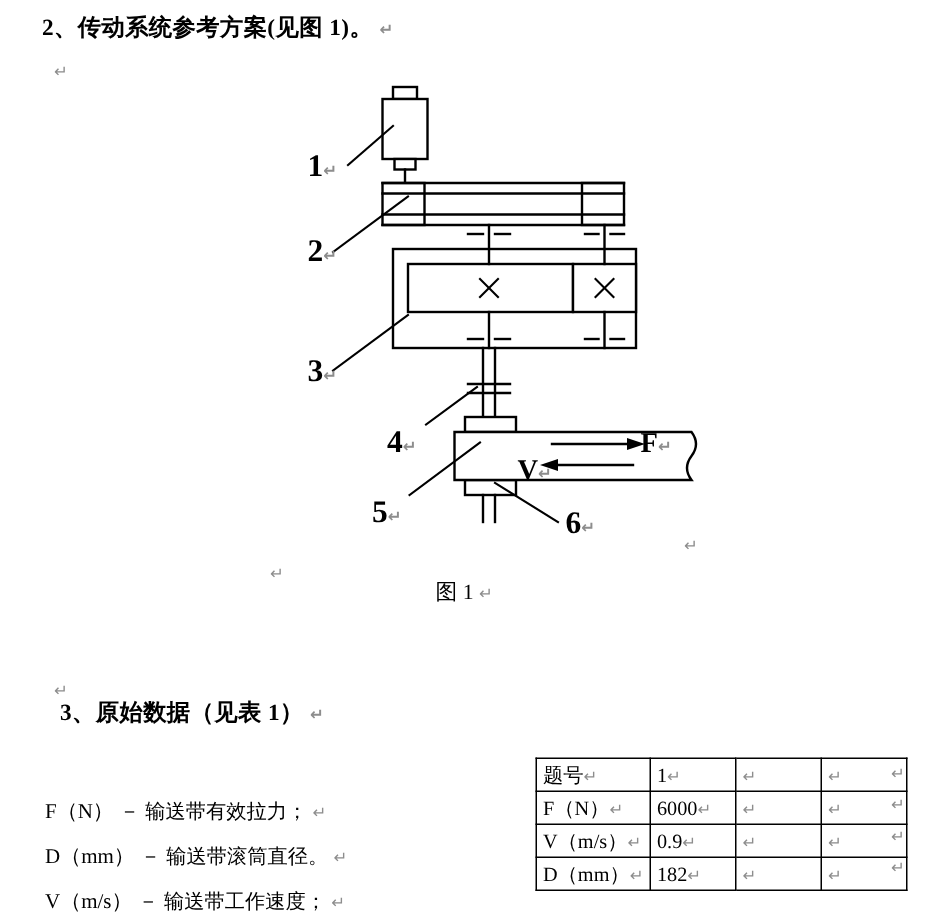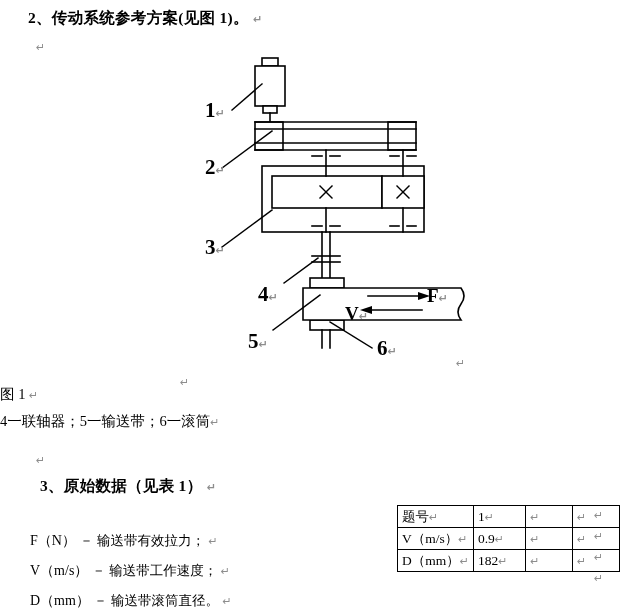--- a/index.html
+++ b/index.html
@@ -18,21 +18,21 @@
   .abs { position: absolute; }
 
   
   .heading {
     font-weight: bold;
     font-size: 15.5px;
     letter-spacing: 0.3px;
     white-space: nowrap;
   }
   #heading-transmission { left: 28px; top: 8px; }
-  #heading-data { left: 40px; top: 476px; }
+  #heading-data { left: 40px; top: 465px; }
 
   
   .ret {
     color: #8d8d8d;
     font-size: 11px;
     font-family: "DejaVu Sans", sans-serif;
     line-height: 1;
     user-select: none;
   }
 
@@ -43,20 +43,21 @@
     white-space: nowrap;
     margin-bottom: 12px;
     font-family: "Liberation Serif", serif;
   }
   .defline .sym { font-family: "Liberation Serif", serif; }
   .defline .cn { font-family: "DejaVu Sans", sans-serif; font-size: 13.5px; }
 
   
   .fig-caption-wrap {
     left: 0; top: 385px; width: 619px;
+    text-align: center;
   }
   .fig-title {
     font-size: 14.5px;
     font-family: "Liberation Serif", serif;
     margin-bottom: 6px;
   }
   .fig-legend {
     font-size: 14.5px;
     font-family: "Liberation Serif", serif;
     line-height: 1.55;
@@ -76,21 +77,20 @@
     font-size: 19px;
     font-family: "Liberation Serif", serif;
   }
 
   
   #data-table {
     left: 357px; top: 505px;
     border-collapse: collapse;
     font-family: "Liberation Serif", serif;
     font-size: 13.5px;
-    margin-left: 40px;
   }
   #data-table td {
     border: 1px solid #000;
     height: 21px;
     padding: 0 4px;
     vertical-align: middle;
     white-space: nowrap;
   }
   #data-table td.c-label { width: 64px; text-align: left; }
   #data-table td.c-val   { width: 48px; text-align: left; }
@@ -240,61 +240,64 @@
 <div class="abs ret" style="left:180px; top:377px;">↵</div>
 <div class="abs ret" style="left:456px; top:358px;">↵</div>
 <div class="abs ret" style="left:36px; top:455px;">↵</div>
 
 <div class="abs fig-caption-wrap">
   <div class="fig-title">
     <span>图 1</span>
     <span class="ret">↵</span>
   </div>
   <div class="fig-legend">
-    <div>
-      <span>4一联轴器；5一输送带；6一滚筒</span><span class="ret">↵</span>
-    </div>
   </div>
 </div>
 
 <div class="abs heading" id="heading-data">
   <span>3、原始数据（见表 1）</span>
   <span class="ret">↵</span>
 </div>
 
 <div class="abs deflist">
   <div class="defline">
     <span class="sym">F（N）</span>
     <span class="sym">－</span>
     <span class="cn">输送带有效拉力；</span>
     <span class="ret">↵</span>
   </div>
   <div class="defline">
+    <span class="sym">D（mm）</span>
+    <span class="sym">－</span>
+    <span class="cn">输送带滚筒直径。</span>
+    <span class="ret">↵</span>
+  </div>
+  <div class="defline">
     <span class="sym">V（m/s）</span>
     <span class="sym">－</span>
     <span class="cn">输送带工作速度；</span>
-    <span class="ret">↵</span>
-  </div>
-  <div class="defline">
-    <span class="sym">D（mm）</span>
-    <span class="sym">－</span>
-    <span class="cn">输送带滚筒直径。</span>
     <span class="ret">↵</span>
   </div>
 </div>
 
 <table class="abs" id="data-table">
   <tbody>
     <tr>
       <td class="c-label"><span class="cell-inner">题号</span><span class="ret">↵</span></td>
       <td class="c-val"><span class="cell-inner">1</span><span class="ret">↵</span></td>
       <td class="c-empty"><span class="ret">↵</span></td>
       <td class="c-empty"><span class="ret">↵</span></td>
     </tr>
     <tr>
+      <td class="c-label"><span class="cell-inner">F（N）</span><span class="ret">↵</span></td>
+      <td class="c-val"><span class="cell-inner">6000</span><span class="ret">↵</span></td>
+      <td class="c-empty"><span class="ret">↵</span></td>
+      <td class="c-empty"><span class="ret">↵</span></td>
+    </tr>
+    <tr>
       <td class="c-label"><span class="cell-inner">V（m/s）</span><span class="ret">↵</span></td>
       <td class="c-val"><span class="cell-inner">0.9</span><span class="ret">↵</span></td>
       <td class="c-empty"><span class="ret">↵</span></td>
       <td class="c-empty"><span class="ret">↵</span></td>
     </tr>
     <tr>
       <td class="c-label"><span class="cell-inner">D（mm）</span><span class="ret">↵</span></td>
       <td class="c-val"><span class="cell-inner">182</span><span class="ret">↵</span></td>
       <td class="c-empty"><span class="ret">↵</span></td>
       <td class="c-empty"><span class="ret">↵</span></td>

